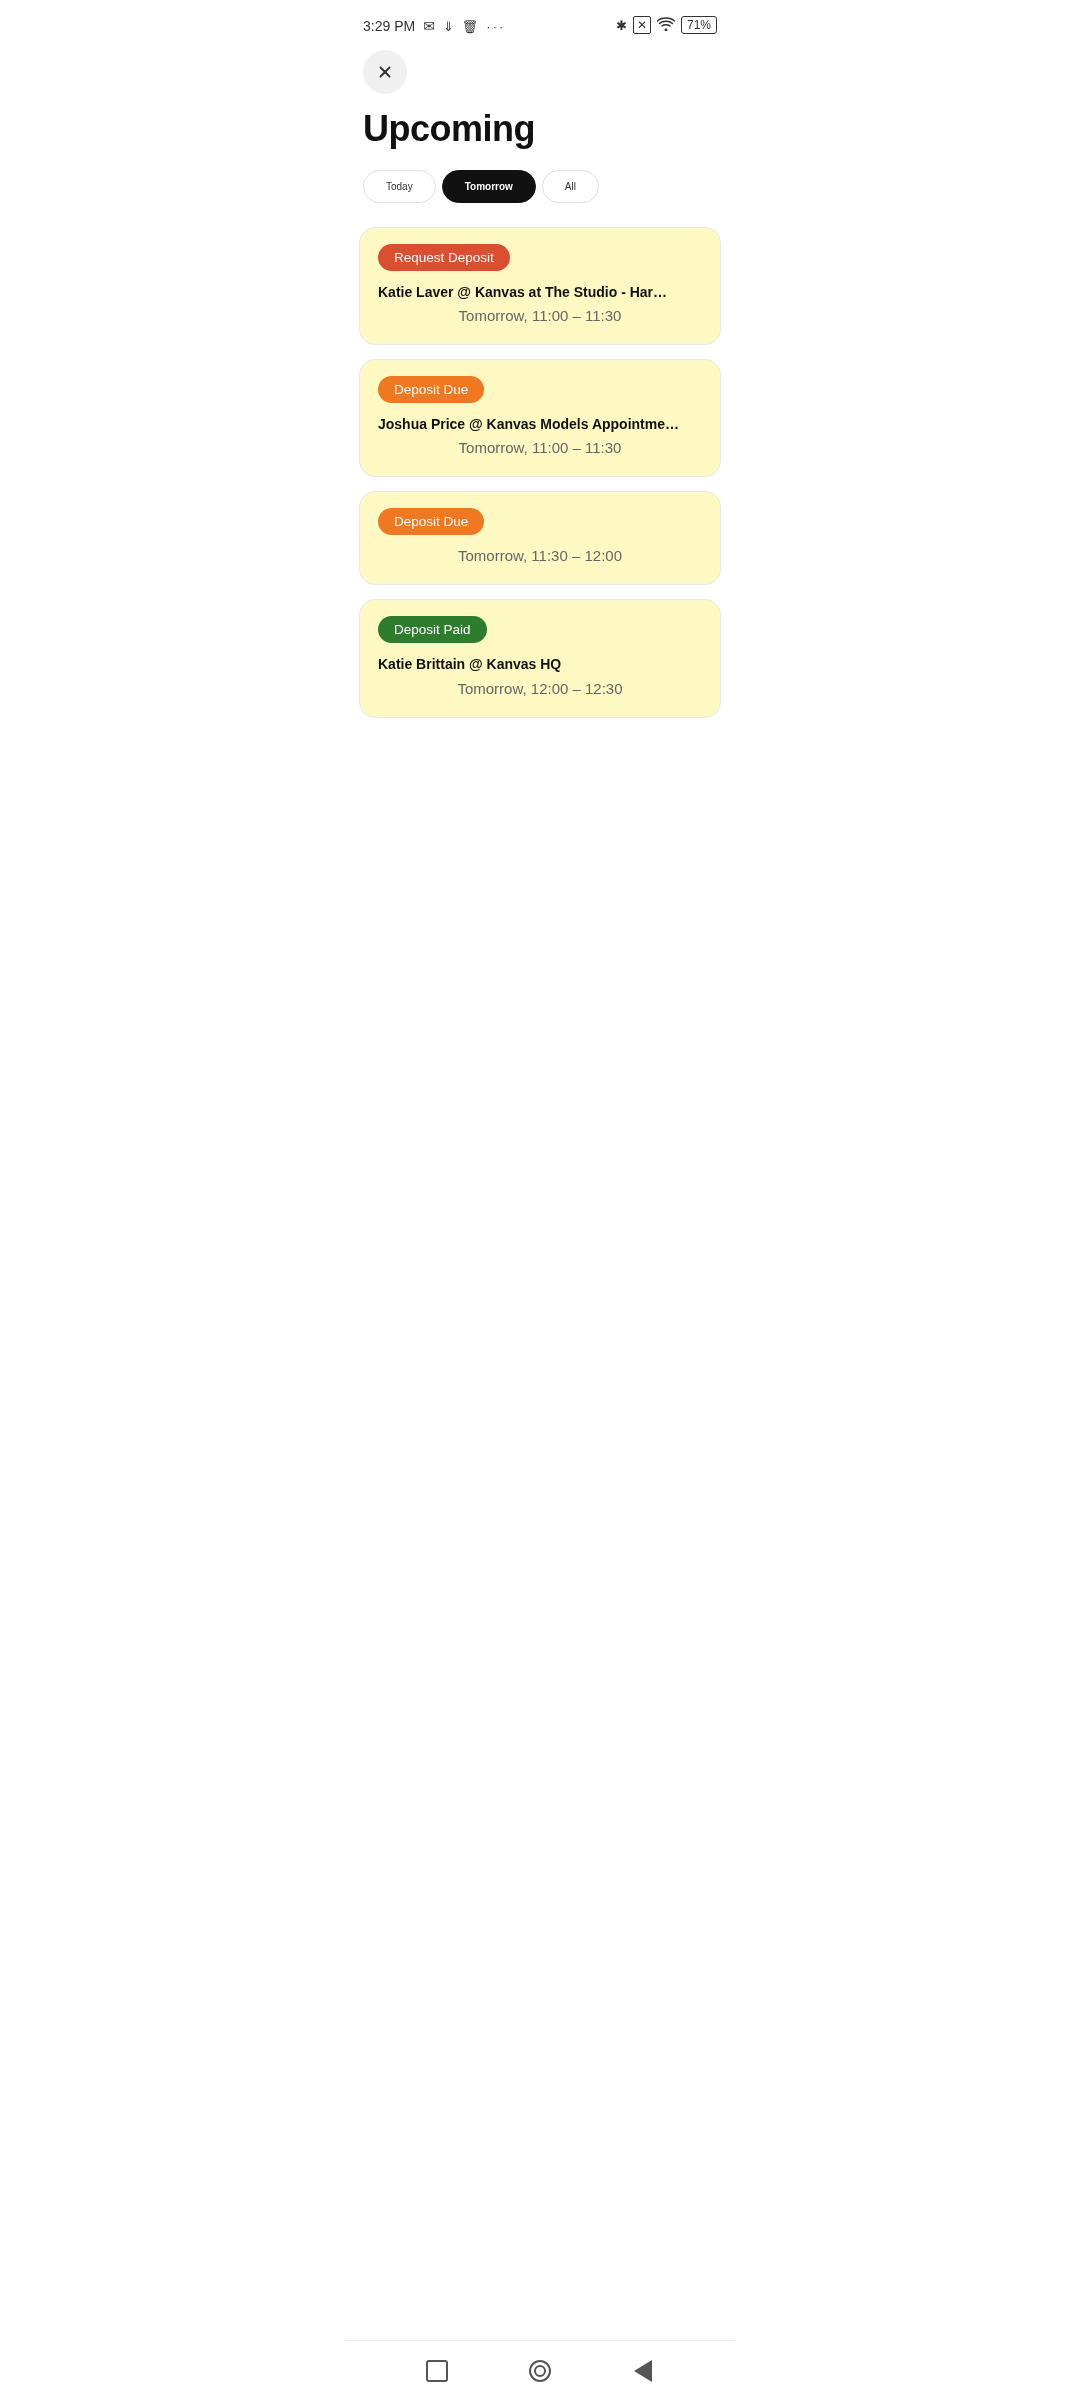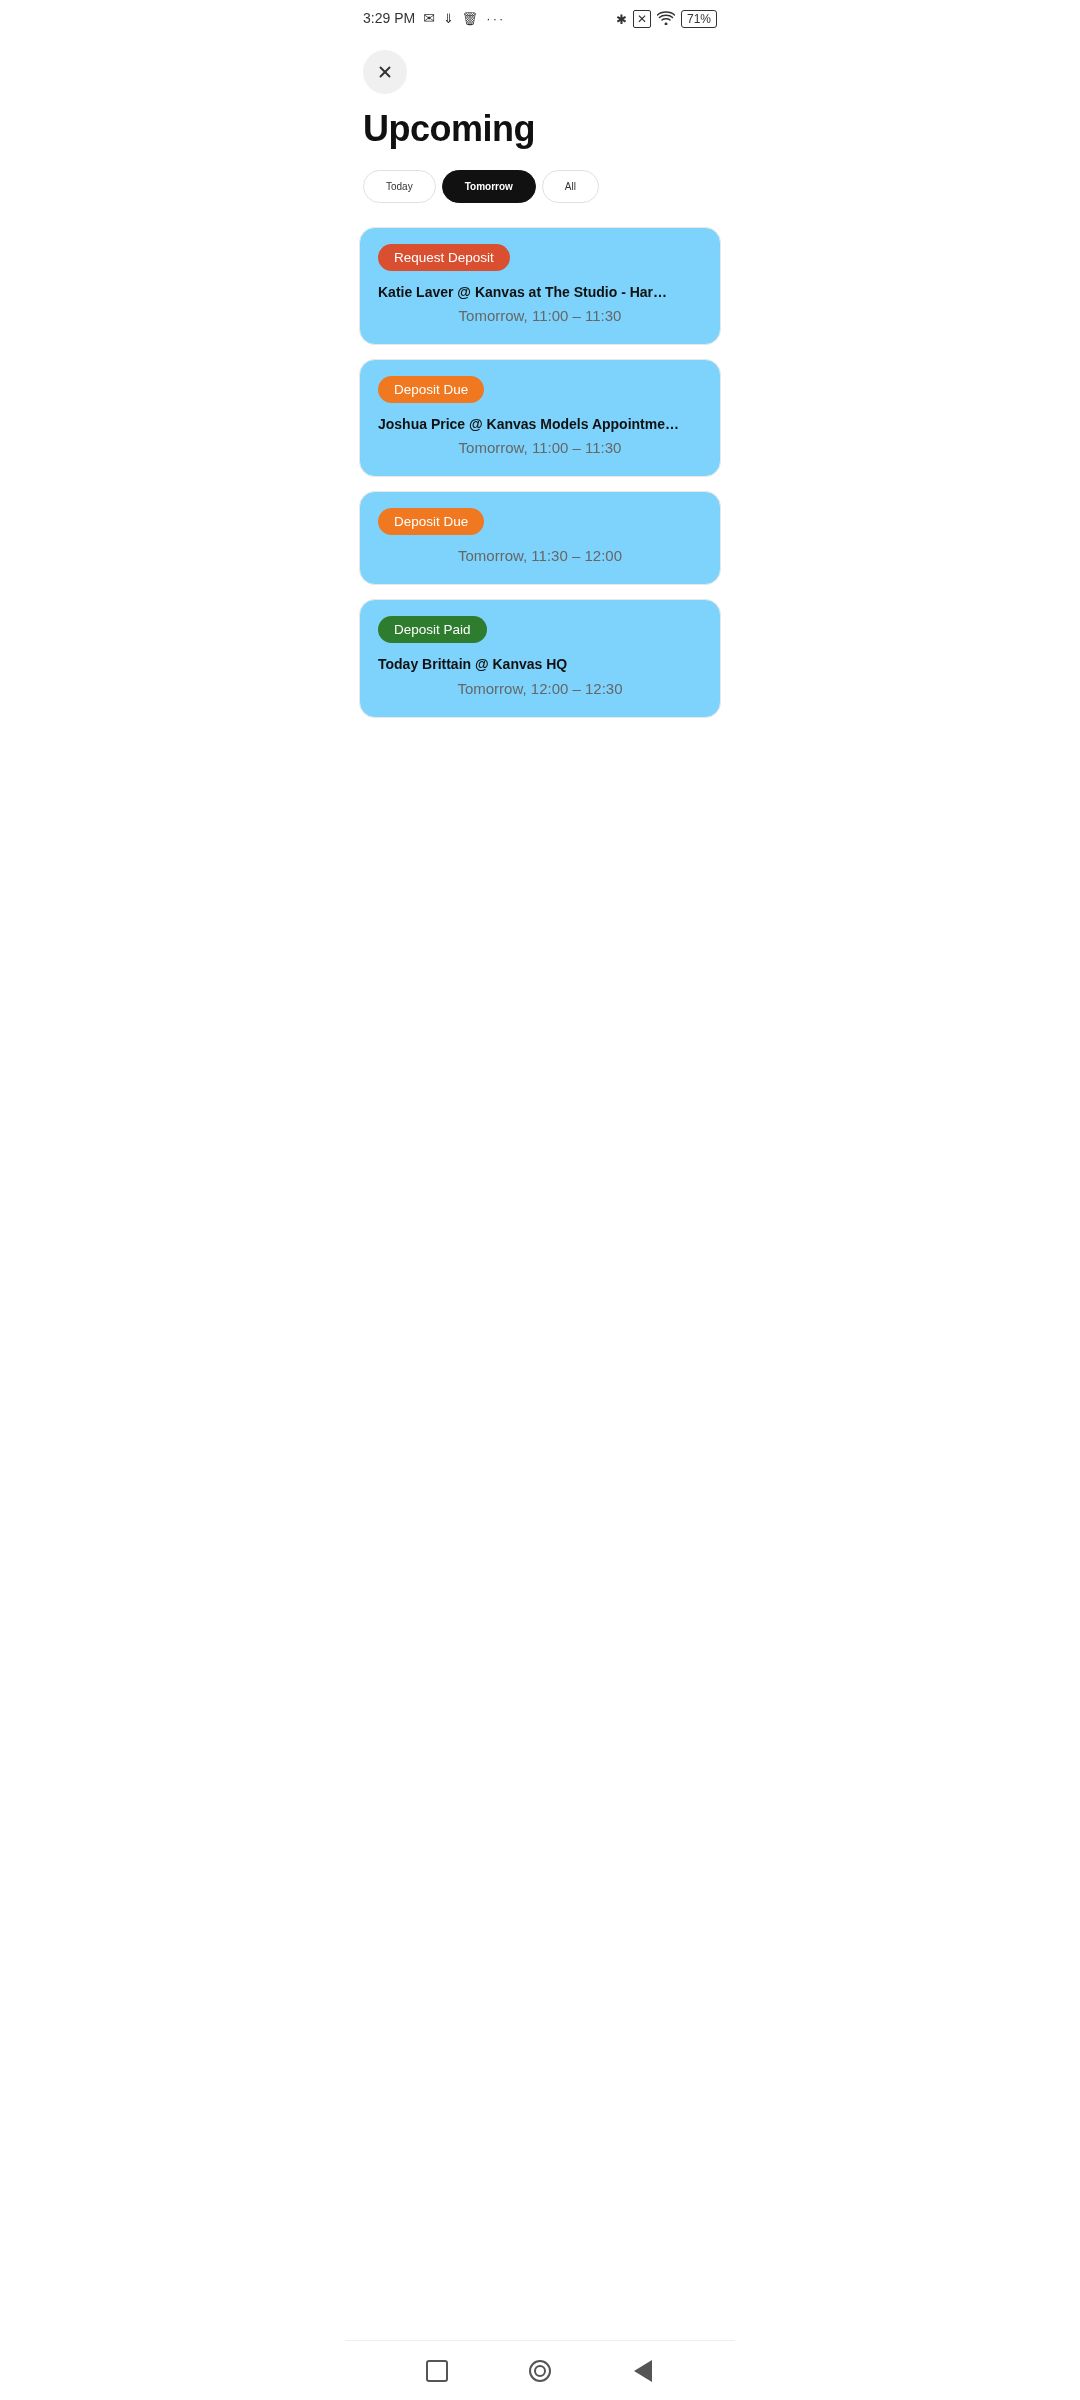--- a/index.html
+++ b/index.html
@@ -16,21 +16,21 @@
       min-height: 860px;
       margin: 0 auto;
       position: relative;
       overflow-x: hidden;
     }
 
     
     .status-bar {
       display: flex;
       justify-content: space-between;
-      align-items: flex-start;
+      align-items: flex-end;
       padding: 10px 18px 6px;
       height: 40px;
     }
 
     .status-left {
       display: flex;
       align-items: center;
       gap: 8px;
       font-size: 14px;
       font-weight: 500;
@@ -105,21 +105,21 @@
       padding: 0 14px;
       display: flex;
       flex-direction: column;
       gap: 14px;
     }
 
     .card {
       border: 1.5px solid #e8e8e8;
       border-radius: 16px;
       padding: 16px 18px 20px;
-      background: #7dd3fc;
+      background: #fef9c3;
     }
 
     .badge {
       display: inline-block;
       padding: 6px 16px;
       border-radius: 50px;
       font-size: 13.5px;
       font-weight: 500;
       color: #fff;
       margin-bottom: 12px;
@@ -275,21 +275,21 @@
       <div class="card-time">Tomorrow, 11:00 –  11:30</div>
     </div>
 
     <div class="card">
       <div class="badge badge-deposit-due">Deposit Due</div>
       <div class="card-time">Tomorrow, 11:30 –  12:00</div>
     </div>
 
     <div class="card">
       <div class="badge badge-deposit-paid">Deposit Paid</div>
-      <div class="card-title">Today Brittain @ Kanvas HQ</div>
+      <div class="card-title">Katie Brittain @ Kanvas HQ</div>
       <div class="card-time">Tomorrow, 12:00 –  12:30</div>
     </div>
 
   </div>
 </div>
 
 <div class="bottom-nav">
   <div class="nav-btn">
     <div class="nav-square"></div>
   </div>

